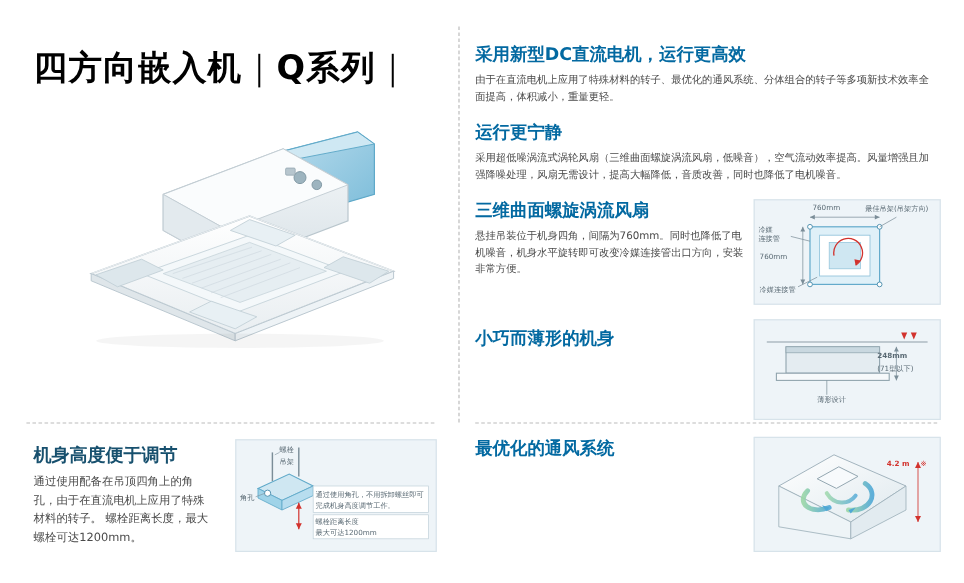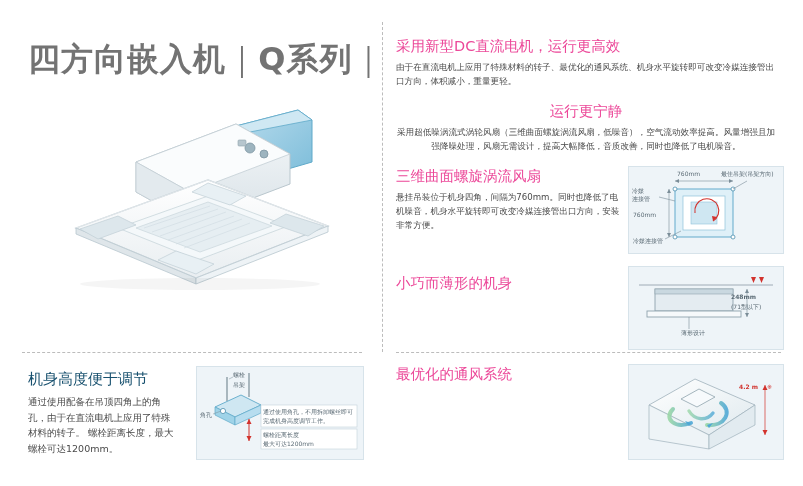--- a/index.html
+++ b/index.html
@@ -23,59 +23,59 @@
     border-top:1px dashed #bcbcbc;
   }
   .hdivider-right{
     position:absolute;left:396px;top:352px;width:385px;height:0;
     border-top:1px dashed #bcbcbc;
   }
 
   
   .title{
     position:absolute;left:28px;top:38px;
-    font-size:32px;font-weight:bold;color:#737373;
+    font-size:28px;font-weight:bold;color:#000000;
     letter-spacing:1px;
     white-space:nowrap;
   }
   .title .sep{font-weight:normal;}
 
   
   .product{
     position:absolute;left:40px;top:88px;width:320px;height:200px;
   }
 
   
   .ll-title{
     position:absolute;left:28px;top:370px;
-    font-size:15px;font-weight:normal;color:#17506e;
+    font-size:15px;font-weight:bold;color:#17506e;
   }
   .ll-body{
     position:absolute;left:28px;top:394px;width:150px;
     font-size:9.5px;line-height:1.65;color:#4a4a4a;
   }
   .ll-fig{
     position:absolute;left:196px;top:366px;width:166px;height:92px;
     background:#eef4f8;border:1px solid #d7e3ea;
   }
 
   
   .sec{position:absolute;}
   .sec h3{
     margin:0 0 6px 0;
-    font-size:14.5px;font-weight:normal;color:#ec4899;
+    font-size:14.5px;font-weight:bold;color:#0369a1;
     line-height:1.2;
   }
   .sec p{
     margin:0;
     font-size:8.6px;line-height:1.62;color:#4a4a4a;
   }
 
   #sec1{left:396px;top:38px;width:380px;}
-  #sec2{left:396px;top:103px;width:380px;text-align:center;}
+  #sec2{left:396px;top:103px;width:380px;}
   #sec3{left:396px;top:168px;width:225px;}
   #sec4{left:396px;top:275px;width:225px;}
   #sec5{left:396px;top:366px;width:225px;}
 
   .fig{
     position:absolute;background:#eef4f8;border:1px solid #d7e3ea;
   }
   #fig3{left:628px;top:166px;width:154px;height:86px;}
   #fig4{left:628px;top:266px;width:154px;height:82px;}
   #fig5{left:628px;top:364px;width:154px;height:94px;}
@@ -158,21 +158,21 @@
         <path d="M284 138 L246 126 L230 135 L268 148 Z" fill="#dde7ec" stroke="#c0ced5" stroke-width="0.7"></path>
         <path d="M156 186 L118 172 L136 163 L174 176 Z" fill="#e8f0f4" stroke="#c0ced5" stroke-width="0.7"></path>
       </g>
 
       <ellipse cx="160" cy="196" rx="120" ry="6" fill="#000" opacity="0.04"></ellipse>
     </svg>
   </div>
 
   <div class="sec" id="sec1">
     <h3>采用新型DC直流电机，运行更高效</h3>
-    <p>由于在直流电机上应用了特殊材料的转子、最优化的通风系统、机身水平旋转即可改变冷媒连接管出口方向，体积减小，重量更轻。</p>
+    <p>由于在直流电机上应用了特殊材料的转子、最优化的通风系统、分体组合的转子等多项新技术效率全面提高，体积减小，重量更轻。</p>
   </div>
 
   <div class="sec" id="sec2">
     <h3>运行更宁静</h3>
     <p>采用超低噪涡流式涡轮风扇（三维曲面螺旋涡流风扇，低噪音），空气流动效率提高。风量增强且加强降噪处理，风扇无需设计，提高大幅降低，音质改善，同时也降低了电机噪音。</p>
   </div>
 
   <div class="sec" id="sec3">
     <h3>三维曲面螺旋涡流风扇</h3>
     <p>悬挂吊装位于机身四角，间隔为760mm。同时也降低了电机噪音，机身水平旋转即可改变冷媒连接管出口方向，安装非常方便。</p>

